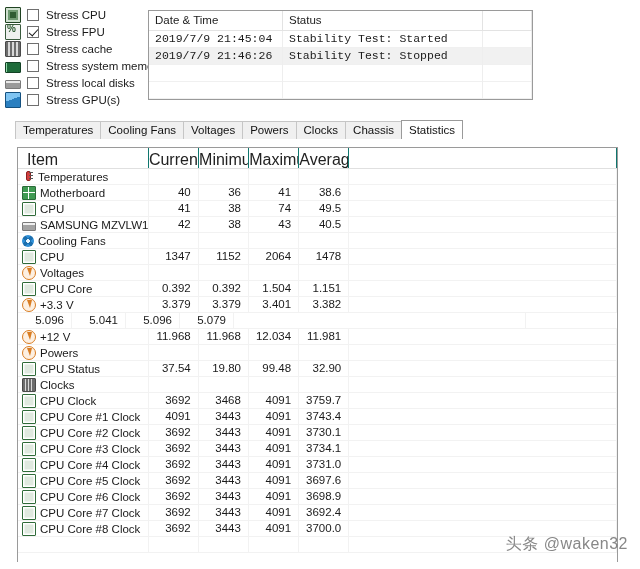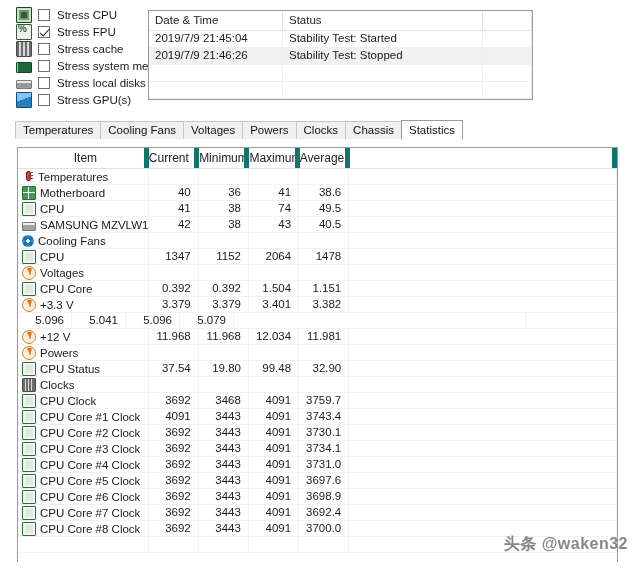--- a/index.html
+++ b/index.html
@@ -12,21 +12,21 @@
     overflow:hidden;
     position:relative;
   }
 
   
   #stress-panel{
     position:absolute;left:0;top:6px;width:146px;
   }
   .stress-row{
     display:flex;align-items:center;height:17px;margin-bottom:0px;
-    padding-left:16px;
+    padding-left:5px;
   }
   .stress-ico{
     width:14px;height:14px;margin-right:6px;flex:0 0 14px;
     position:relative;border-radius:1px;
   }
   .ico-cpu{background:#2f5d33;border:1px solid #204322;
     box-shadow:inset 0 0 0 2px #cfe0cf, inset 0 0 0 4px #6f9a72;}
   .ico-fpu{background:#eef0ee;border:1px solid #3a5b3d;}
   .ico-fpu:after{content:"%";position:absolute;left:1px;top:-2px;
     font-size:10px;color:#2f5d33;font-weight:bold;}
@@ -63,21 +63,21 @@
     padding:3px 0 0 6px;box-sizing:border-box;font-size:11.5px;color:#222;
     border-right:1px solid #e3e3e3;height:20px;white-space:nowrap;overflow:hidden;
   }
   .lw1{width:134px;}
   .lw2{width:200px;}
   .lw3{width:49px;}
   .log-row{display:flex;height:17px;box-sizing:border-box;
     border-bottom:1px solid #f0f0f0;}
   .log-row > div{
     padding:1px 0 0 6px;box-sizing:border-box;font-size:11.5px;
-    border-right:1px solid #eeeeee;height:17px;white-space:nowrap;overflow:hidden;}
+    border-right:1px solid #eeeeee;height:17px;white-space:nowrap;overflow:hidden;font-family:Liberation Mono, monospace;}
   .log-row.alt{background:#f1f1f1;}
   .log-blank{height:17px;display:flex;box-sizing:border-box;
     border-bottom:1px solid #f0f0f0;}
   .log-blank > div{border-right:1px solid #eeeeee;height:17px;box-sizing:border-box;}
 
   
   #tabstrip{
     position:absolute;left:15px;top:120px;height:19px;display:flex;
     align-items:flex-end;
   }
@@ -94,22 +94,22 @@
 
   
   #grid{
     position:absolute;left:17px;top:147px;width:601px;height:415px;
     border:1px solid #9a9a9a;border-bottom:none;background:#fff;
     box-sizing:border-box;overflow:hidden;
   }
   #grid-header{display:flex;height:21px;box-sizing:border-box;
     border-bottom:1px solid #e0e0e0;}
   #grid-header .gh{
-    box-sizing:border-box;height:20px;padding-top:3px;font-size:12px;color:#222;
-    border-right:5px solid #0f766e;overflow:hidden;white-space:nowrap;text-align:center;
+    box-sizing:border-box;height:20px;padding-top:3px;font-size:16px;color:#222;
+    border-right:1px solid #0f766e;overflow:hidden;white-space:nowrap;
   }
   .c-item{width:142px;padding-left:9px;}
   .c-num{width:54px;text-align:right;padding-right:7px;}
   .c-last{width:292px;}
 
   .grow{display:flex;height:16px;box-sizing:border-box;
     border-bottom:1px solid #f2f2f2;}
   .grow > div{
     box-sizing:border-box;height:15px;border-right:1px solid #f2f2f2;
     font-size:11.5px;overflow:hidden;white-space:nowrap;
@@ -147,21 +147,21 @@
   .ti-hdd{background:#c8c8c8;border:1px solid #7a7a7a;height:7px;margin-top:3px;
     background-image:linear-gradient(180deg,#efefef 0 2px,#a3a3a3 2px 7px);}
   .ti-case{background:#5e6b77;border:1px solid #39434c;width:8px;margin-left:2px;
     background-image:linear-gradient(180deg,#9fb0bf 0 2px,transparent 2px);}
 
   .grow.blank > div{border-right:1px solid #f2f2f2;}
 
   
   #watermark{
     position:absolute;right:12px;bottom:14px;
-    font-size:16px;font-weight:bold;color:#6d6d6d;opacity:.82;
+    font-size:16px;font-weight:normal;color:#6d6d6d;opacity:.82;
     letter-spacing:.5px;pointer-events:none;white-space:nowrap;
   }
 </style>
 </head>
 <body>
 
 <div id="stress-panel">
     <div class="stress-row">
       <span class="stress-ico ico-cpu"></span>
       <span class="cb"></span>

